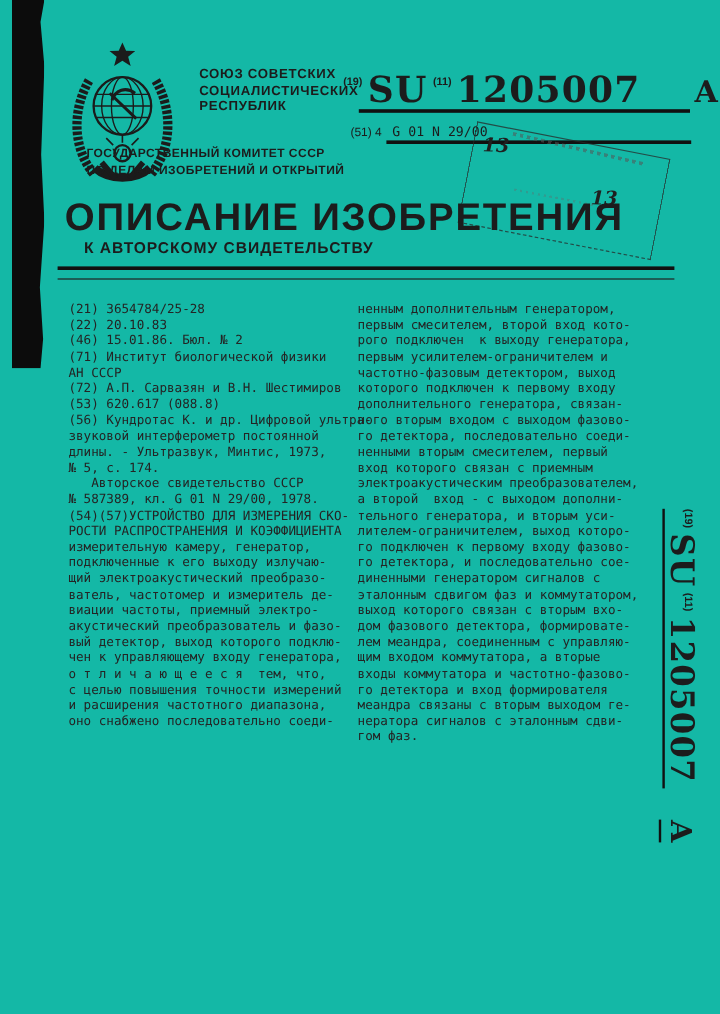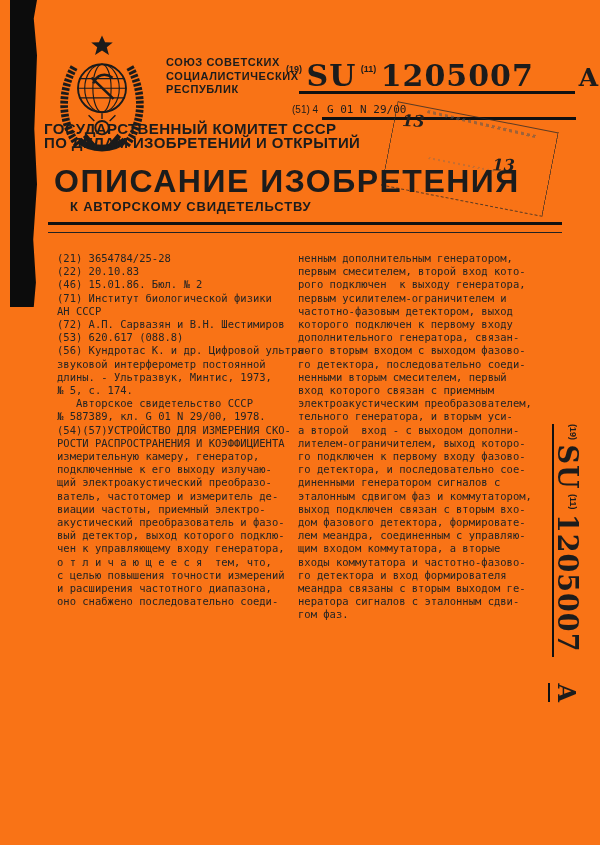--- a/index.html
+++ b/index.html
@@ -1,27 +1,27 @@
 <!DOCTYPE html>
 <html><head>
 <meta charset="utf-8">
 <style>
   html,body{margin:0;padding:0;background:#ffffff;}
-  .page{position:relative;width:600px;height:845px;background:#f97316;overflow:hidden;
+  .page{position:relative;width:600px;height:845px;background:#14b8a6;overflow:hidden;
         font-family:"Liberation Sans",sans-serif;color:#1c1c1c;}
   .abs{position:absolute;}
 
   
   .scan-bar{left:10px;top:0;width:27px;height:307px;background:#0c0c0c;
     clip-path:polygon(0 0,100% 0,88% 6%,100% 18%,90% 42%,100% 60%,86% 78%,96% 92%,88% 100%,0 100%);}
 
   
   .emblem{left:54px;top:32px;}
   .union{left:166px;top:56px;font-size:11px;font-weight:bold;letter-spacing:.6px;line-height:13.5px;}
-  .committee{left:44px;top:122px;font-size:15px;font-weight:bold;letter-spacing:.4px;line-height:13.5px;}
+  .committee{left:72px;top:122px;font-size:10px;font-weight:bold;letter-spacing:.4px;line-height:13.5px;}
 
   .publine{left:286px;top:58px;white-space:nowrap;}
   .code-small{font-size:9px;font-weight:bold;vertical-align:14px;letter-spacing:0;}
   .big-serif{font-family:"DejaVu Serif","Liberation Serif",serif;font-weight:bold;font-size:30px;letter-spacing:1px;}
   .kind-big{font-family:"DejaVu Serif","Liberation Serif",serif;font-weight:bold;font-size:25px;margin-left:40px;}
   .num-underline{left:299px;top:91px;width:276px;height:2.5px;background:#111;}
   .ipc-line{left:292px;top:103px;font-size:10px;white-space:nowrap;}
   .ipc-class{font-family:"DejaVu Sans Mono","Liberation Mono",monospace;font-size:11px;margin-left:6px;}
   .ipc-underline{left:322px;top:117px;width:254px;height:3px;background:#111;}
 
@@ -154,28 +154,28 @@
       <div>рого подключен  к выходу генератора,</div>
       <div>первым усилителем-ограничителем и</div>
       <div>частотно-фазовым детектором, выход</div>
       <div>которого подключен к первому входу</div>
       <div>дополнительного генератора, связан-</div>
       <div>ного вторым входом с выходом фазово-</div>
       <div>го детектора, последовательно соеди-</div>
       <div>ненными вторым смесителем, первый</div>
       <div>вход которого связан с приемным</div>
       <div>электроакустическим преобразователем,</div>
+      <div>а второй  вход - с выходом дополни-</div>
       <div>тельного генератора, и вторым уси-</div>
-      <div>а второй  вход - с выходом дополни-</div>
       <div>лителем-ограничителем, выход которо-</div>
       <div>го подключен к первому входу фазово-</div>
       <div>го детектора, и последовательно сое-</div>
       <div>диненными генератором сигналов с</div>
       <div>эталонным сдвигом фаз и коммутатором,</div>
-      <div>выход подключен связан с вторым вхо-</div>
+      <div>выход которого связан с вторым вхо-</div>
       <div>дом фазового детектора, формировате-</div>
       <div>лем меандра, соединенным с управляю-</div>
       <div>щим входом коммутатора, а вторые</div>
       <div>входы коммутатора и частотно-фазово-</div>
       <div>го детектора и вход формирователя</div>
       <div>меандра связаны с вторым выходом ге-</div>
       <div>нератора сигналов с эталонным сдви-</div>
       <div>гом фаз.</div>
     </div>
 

